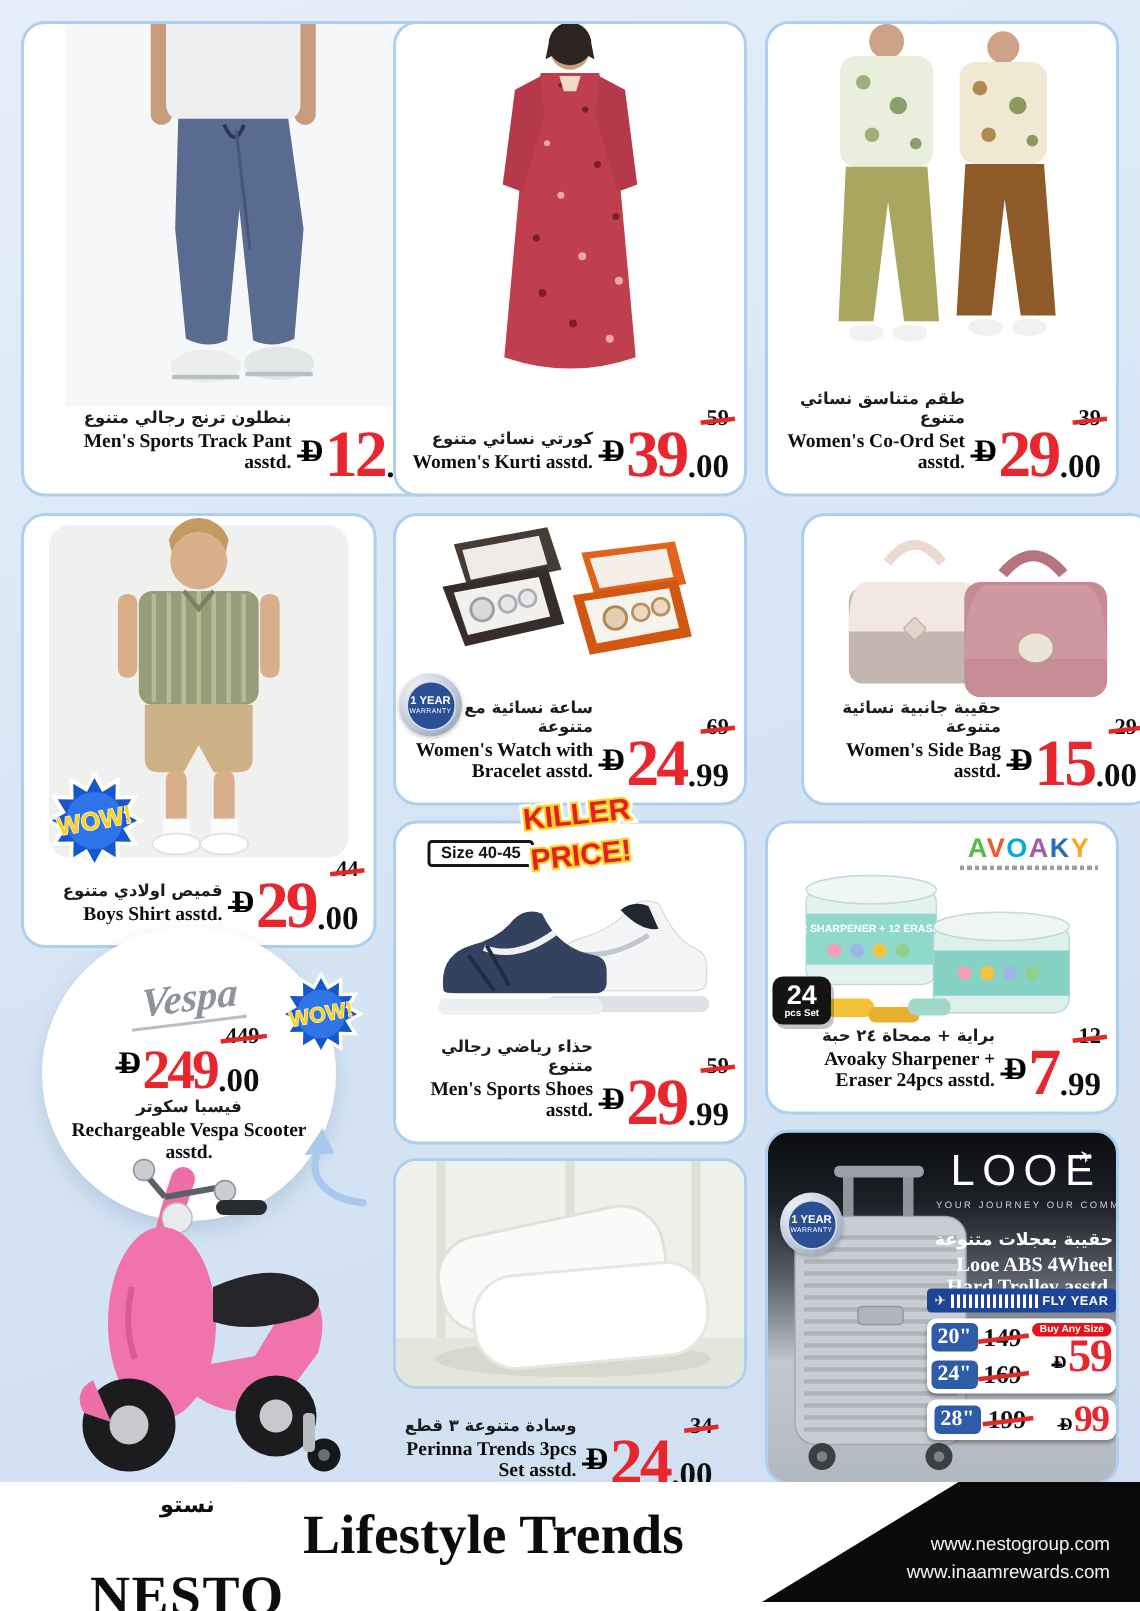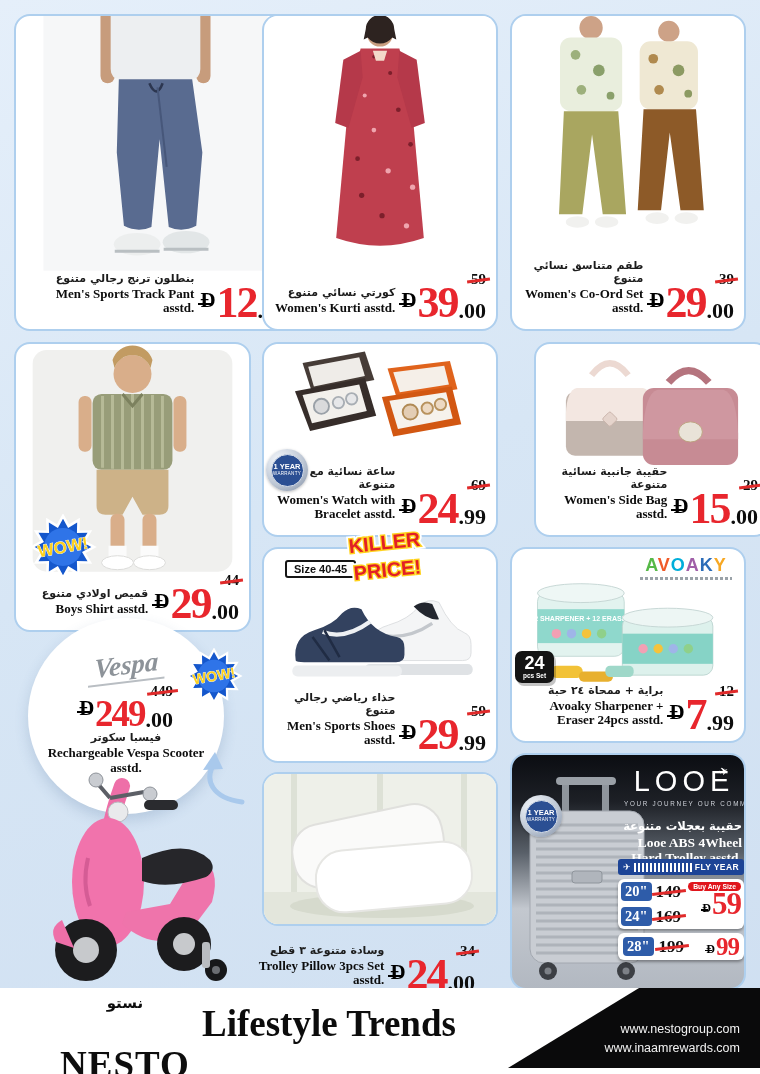--- a/index.html
+++ b/index.html
@@ -423,21 +423,21 @@
         </g>
         <g transform="rotate(-5 130 104)">
           <rect x="52" y="72" width="156" height="62" rx="28" fill="#ffffff" stroke="#e6e6e3" stroke-width="2"></rect>
         </g>
       </svg>
     </div>
   </div>
   <div class="freebar" style="left:245px;top:928px;width:236px;height:64px;padding:0 6px;">
     <div class="names">
       <div class="ar">وسادة متنوعة ٣ قطع</div>
-      <div class="en">Trolley Pillow 3pcs Set asstd.</div>
+      <div class="en">Perinna Trends 3pcs Set asstd.</div>
     </div>
     <div class="price">
       <span class="old">34</span>
       <span class="cur">Đ</span>
       <span class="int">24</span>
       <span class="dec">.00</span>
     </div>
   </div>
 
   <div class="card trolley" style="left:510px;top:753px;width:236px;height:237px">

